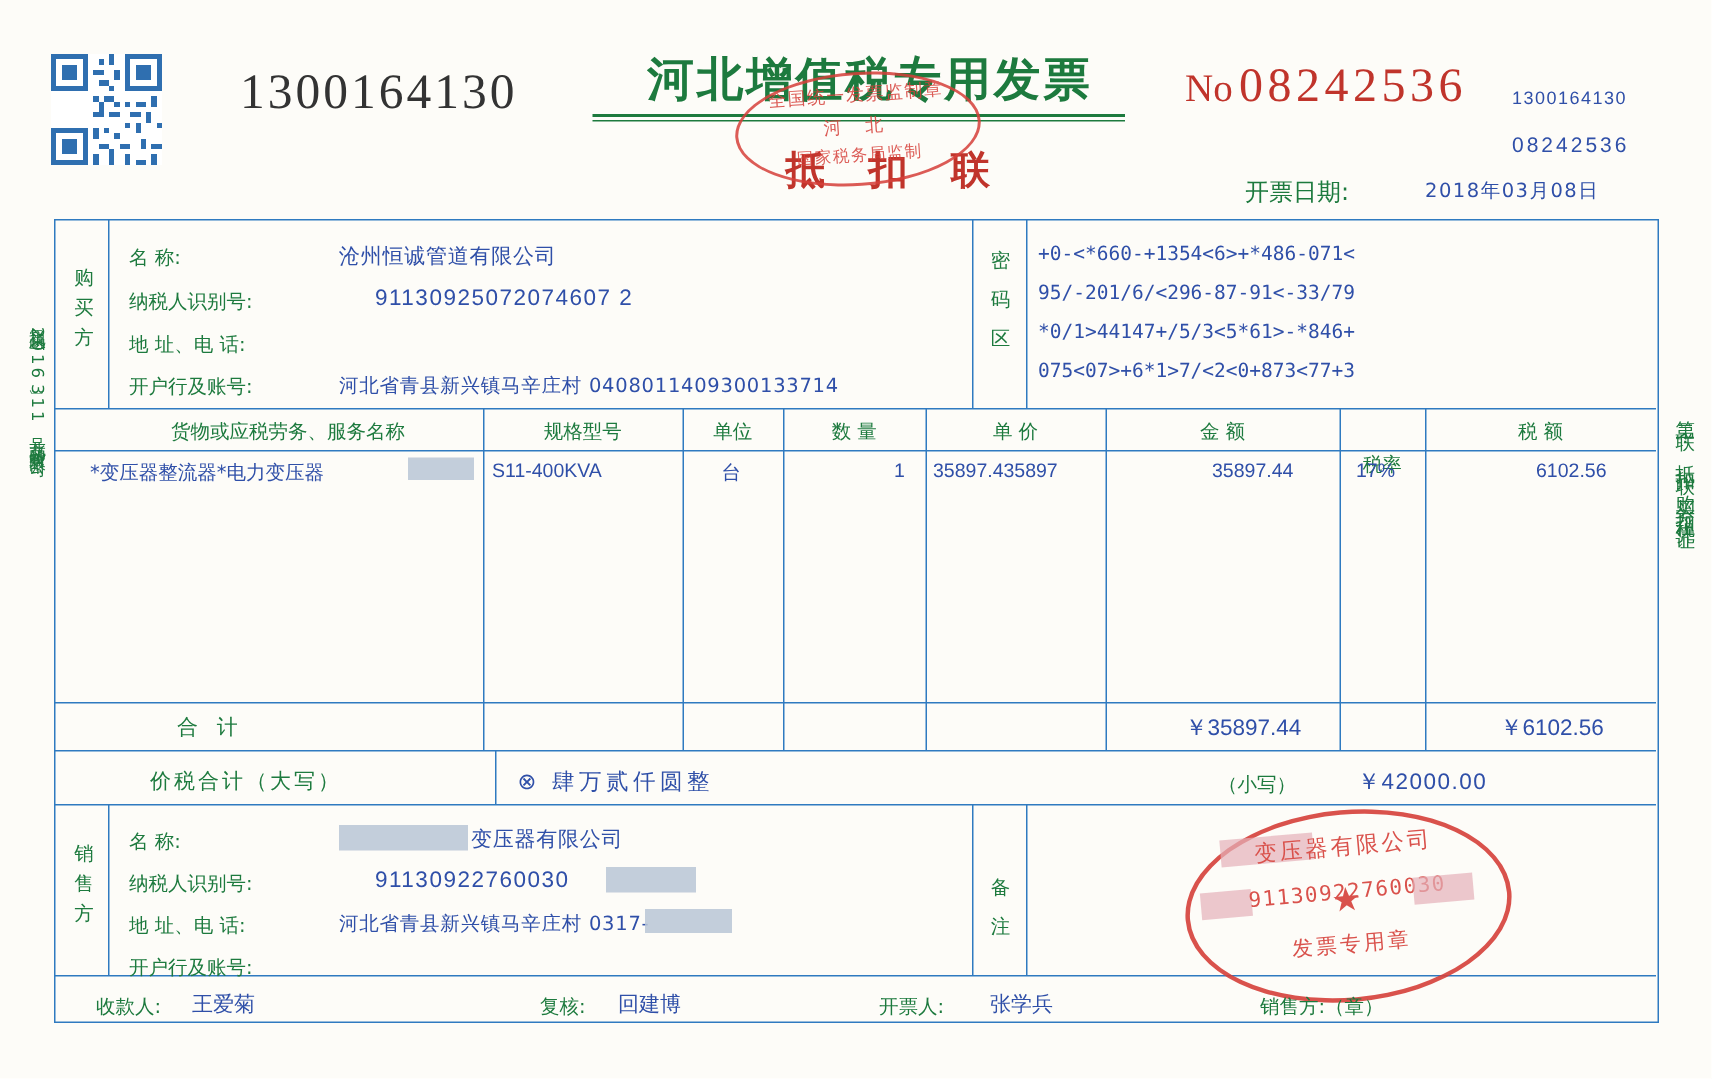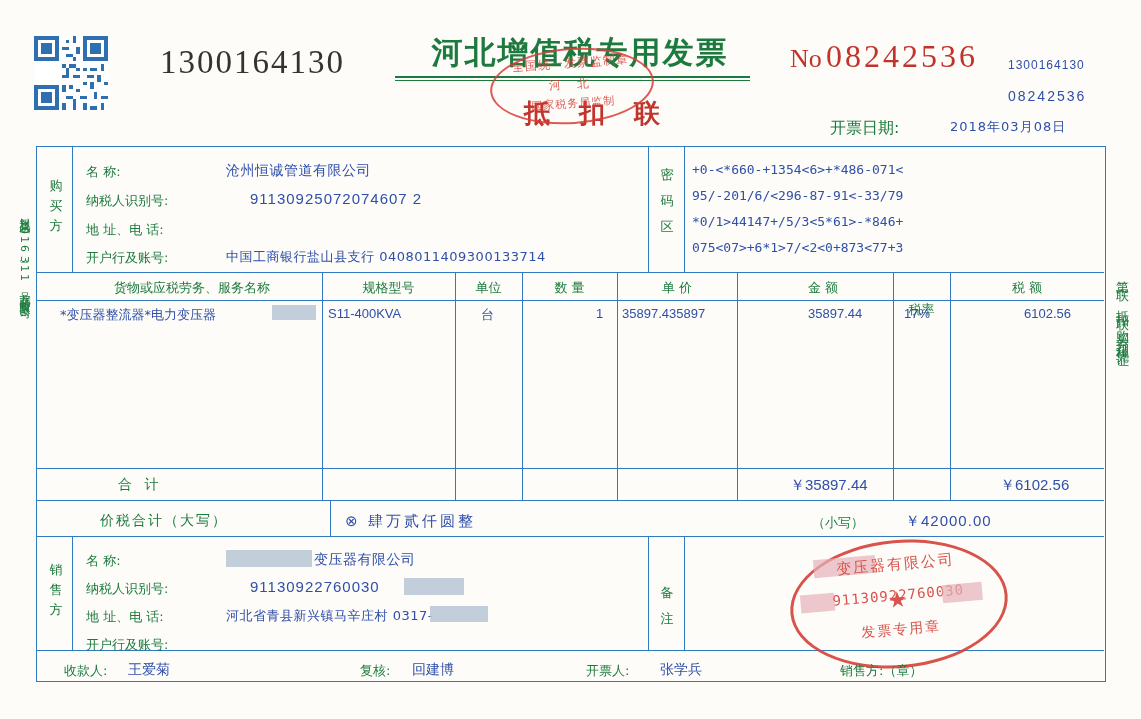--- a/index.html
+++ b/index.html
@@ -249,34 +249,34 @@
 
   <div class="fld-label cn" style="left:86px;top:163px;">名        称:</div>
   <div class="fld-value cn" style="left:226px;top:162px;">沧州恒诚管道有限公司</div>
 
   <div class="fld-label cn" style="left:86px;top:192px;">纳税人识别号:</div>
   <div class="fld-value big" style="left:250px;top:190px;">91130925072074607 2</div>
 
   <div class="fld-label cn" style="left:86px;top:221px;">地 址、电 话:</div>
 
   <div class="fld-label cn" style="left:86px;top:249px;">开户行及账号:</div>
-  <div class="fld-value cn" style="left:226px;top:248px;font-size:13px;">中国工商银行盐山县支行  0408011409300133714</div>
+  <div class="fld-value cn" style="left:226px;top:248px;font-size:13px;">河北省青县新兴镇马辛庄村  0408011409300133714</div>
 
   <div class="side-label cn" style="left:656px;top:162px;width:22px;line-height:26px;">密码区</div>
   <div class="cipher-line" style="left:692px;top:162px;">+0-&lt;*660-+1354&lt;6&gt;+*486-071&lt;</div>
   <div class="cipher-line" style="left:692px;top:188px;">95/-201/6/&lt;296-87-91&lt;-33/79</div>
   <div class="cipher-line" style="left:692px;top:214px;">*0/1&gt;44147+/5/3&lt;5*61&gt;-*846+</div>
   <div class="cipher-line" style="left:692px;top:240px;">075&lt;07&gt;+6*1&gt;7/&lt;2&lt;0+873&lt;77+3</div>
 
   <div class="th cn" style="left:62px;top:279px;width:260px;">货物或应税劳务、服务名称</div>
   <div class="th cn" style="left:322px;top:279px;width:133px;">规格型号</div>
   <div class="th cn" style="left:455px;top:279px;width:67px;">单位</div>
   <div class="th cn" style="left:522px;top:279px;width:95px;">数 量</div>
   <div class="th cn" style="left:617px;top:279px;width:120px;">单 价</div>
-  <div class="th cn" style="left:697px;top:279px;width:156px;padding-left:48px;">金      额</div>
+  <div class="th cn" style="left:737px;top:279px;width:156px;">金      额</div>
   <div class="th cn" style="left:893px;top:279px;width:57px;margin-top:22px;">税率</div>
   <div class="th cn" style="left:950px;top:279px;width:154px;">税      额</div>
 
   <div class="td cn" style="left:60px;top:306px;">*变压器整流器*电力变压器</div>
   <div class="redact" style="left:272px;top:305px;width:44px;height:15px;"></div>
   <div class="td" style="left:328px;top:306px;">S11-400KVA</div>
   <div class="td cn" style="left:481px;top:306px;">台</div>
   <div class="td" style="left:596px;top:306px;text-align:right;">1</div>
   <div class="td" style="left:622px;top:306px;">35897.435897</div>
   <div class="td" style="left:808px;top:306px;">35897.44</div>

